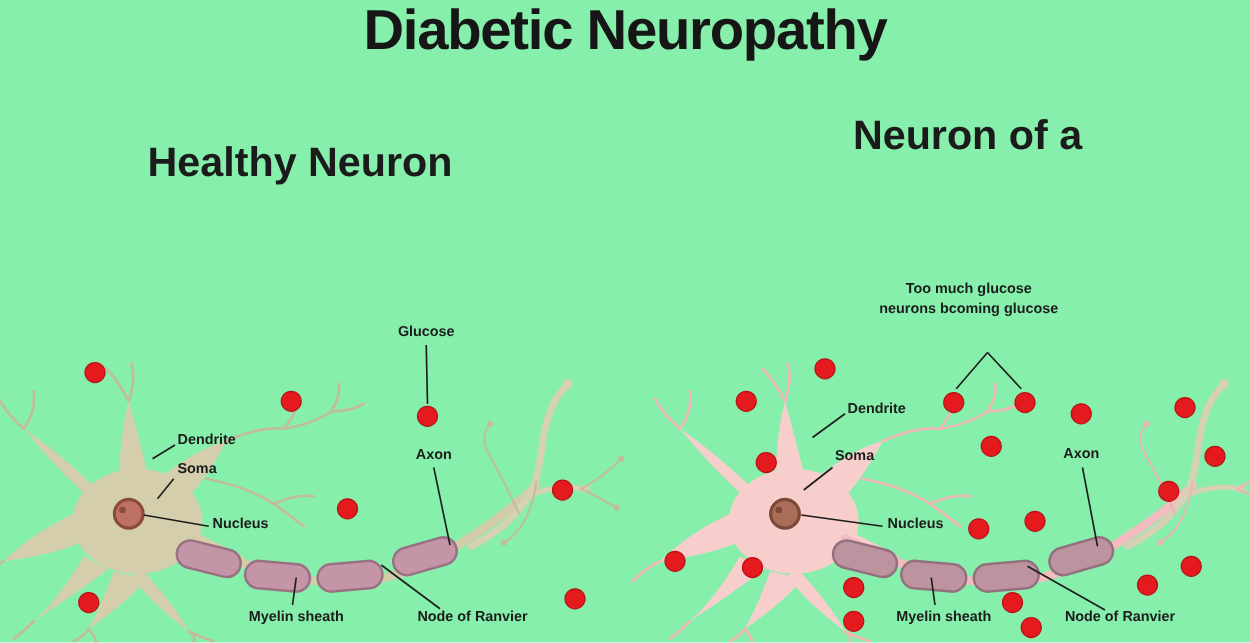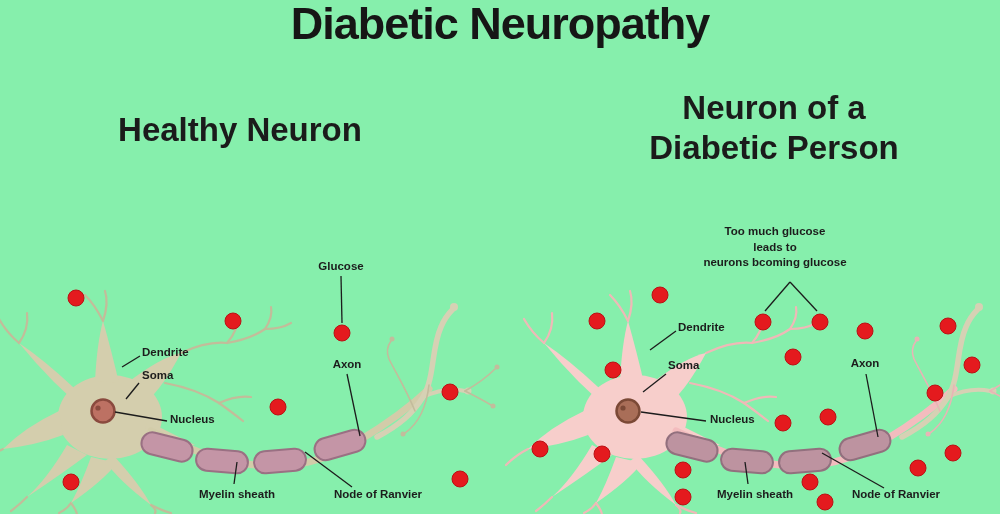--- a/index.html
+++ b/index.html
@@ -307,26 +307,24 @@
         <circle cx="825" cy="502" r="8"></circle>
       </g>
   </svg>
 
   <div class="title" style="left:500px;top:-2px">Diabetic Neuropathy</div>
 
   <div class="heading" style="left:240px;top:110px">Healthy Neuron</div>
 
   <div class="heading" style="left:774px;top:88px">
     <div>Neuron of a</div>
-    <div>Diabetic Person</div>
   </div>
 
   <div class="annotation" style="left:775px;top:224px">
     <div>Too much glucose</div>
-    <div>leads to</div>
     <div>neurons bcoming glucose</div>
   </div>
 
   <div class="lbl" style="left:142px;top:346px">Dendrite</div>
   <div class="lbl" style="left:142px;top:369px">Soma</div>
   <div class="lbl" style="left:170px;top:413px">Nucleus</div>
   <div class="lbl cx" style="left:341px;top:260px">Glucose</div>
   <div class="lbl cx" style="left:347px;top:358px">Axon</div>
   <div class="lbl cx" style="left:237px;top:488px">Myelin sheath</div>
   <div class="lbl cx" style="left:378px;top:488px">Node of Ranvier</div>

